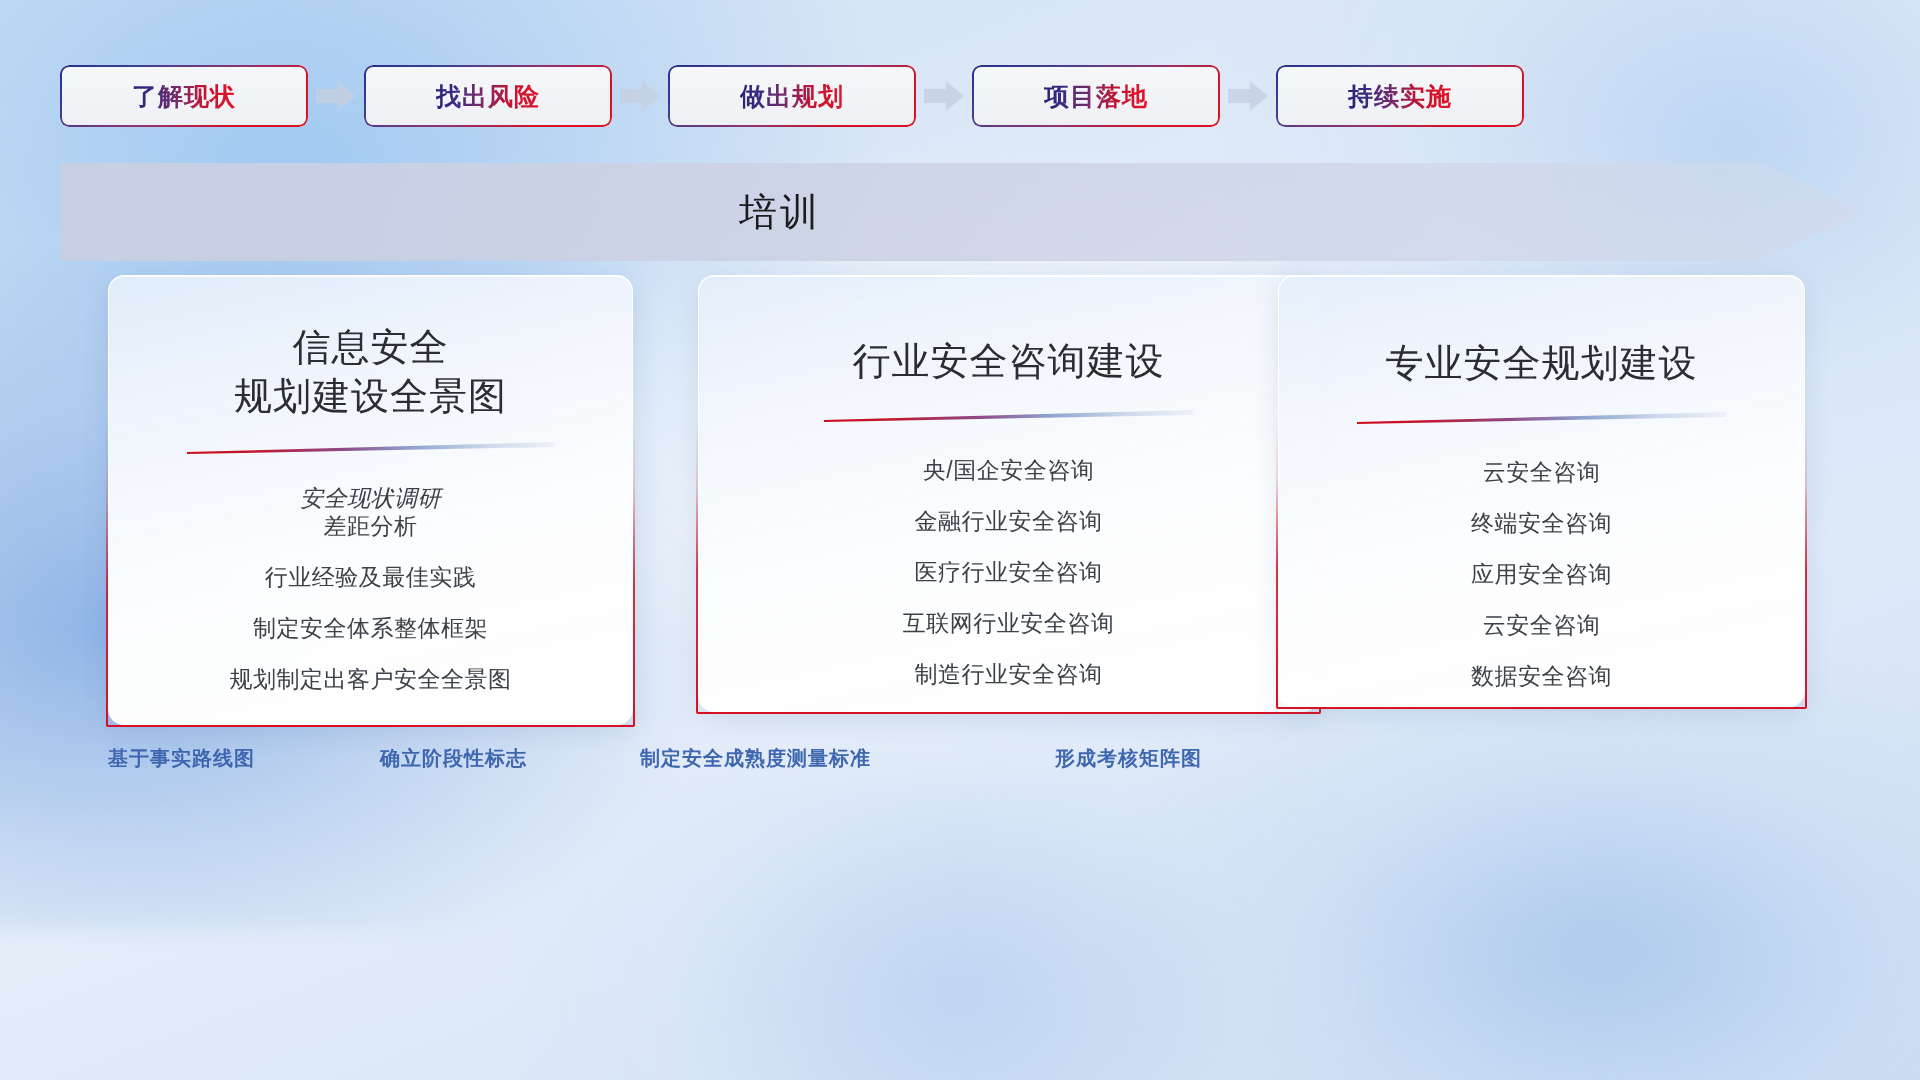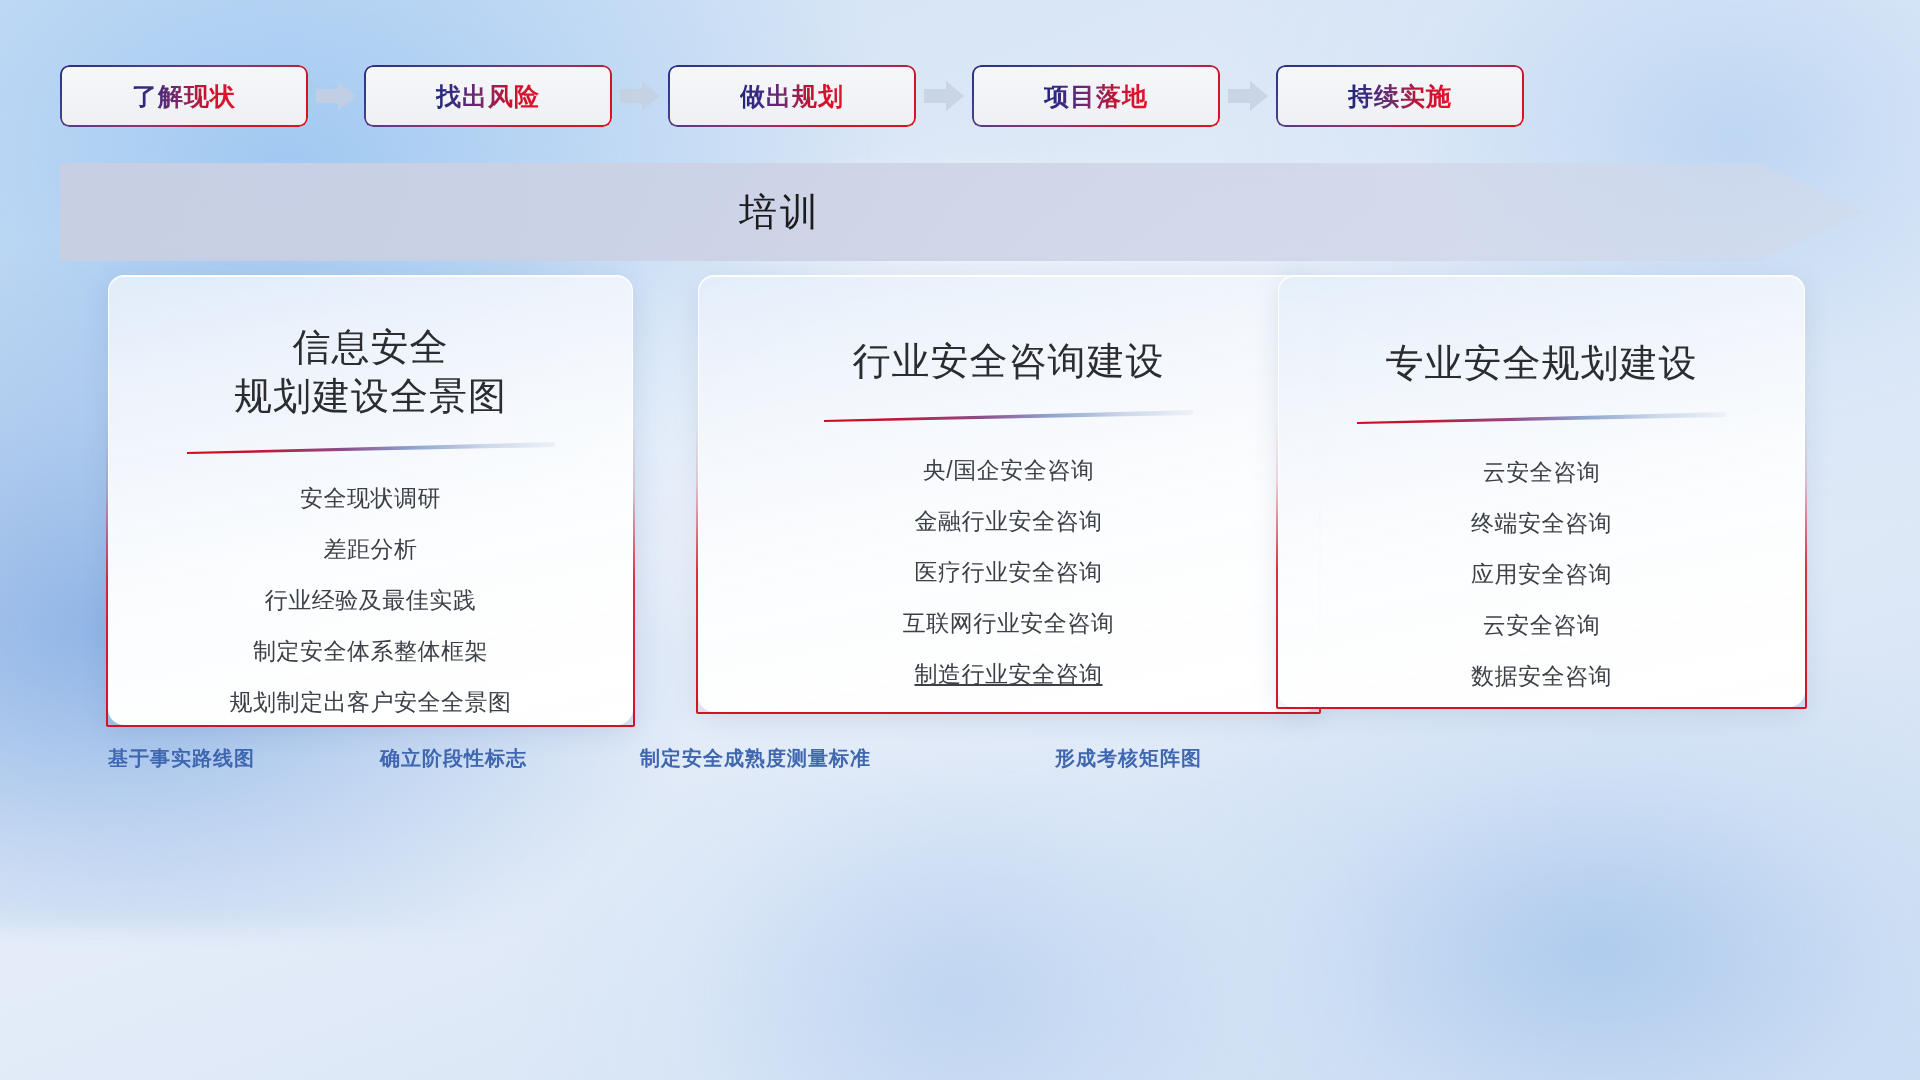--- a/index.html
+++ b/index.html
@@ -236,21 +236,21 @@
              <stop offset="42%" stop-color="#8e4a86"></stop>
              <stop offset="62%" stop-color="#8fa6d0"></stop>
              <stop offset="82%" stop-color="#cfd9ea"></stop>
              <stop offset="100%" stop-color="#eef2f8"></stop>
            </linearGradient>
          </defs>
          <path d="M0,10 L368,0 L368,5 L0,12 Z" fill="url(#div0)"></path>
        </svg>
           </div>
           <div style="margin-top: 30px;">
-            <div class="card-item" style="margin-bottom: 23px; line-height: 28px;">安全现状调研</div>
+            <div class="card-item" style="line-height: 28px; font-style: italic;">安全现状调研</div>
             <div class="card-item" style="margin-bottom: 23px; line-height: 28px;">差距分析</div>
             <div class="card-item" style="margin-bottom: 23px; line-height: 28px;">行业经验及最佳实践</div>
             <div class="card-item" style="margin-bottom: 23px; line-height: 28px;">制定安全体系整体框架</div>
             <div class="card-item" style="margin-bottom: 0px; line-height: 28px;">规划制定出客户安全全景图</div>
           </div>
         </div>
       </div>
       <div class="card" style="left: 698px; width: 621px; height: 437px;">
         <div class="card-surface"></div>
         <div class="card-accent-l" style="top: 144px; height: 293px;"></div>
@@ -273,21 +273,21 @@
            </linearGradient>
          </defs>
          <path d="M0,10 L369,0 L369,5 L0,12 Z" fill="url(#div1)"></path>
        </svg>
           </div>
           <div style="margin-top: 34px;">
             <div class="card-item" style="margin-bottom: 23px; line-height: 28px;">央/国企安全咨询</div>
             <div class="card-item" style="margin-bottom: 23px; line-height: 28px;">金融行业安全咨询</div>
             <div class="card-item" style="margin-bottom: 23px; line-height: 28px;">医疗行业安全咨询</div>
             <div class="card-item" style="margin-bottom: 23px; line-height: 28px;">互联网行业安全咨询</div>
-            <div class="card-item" style="margin-bottom: 8px; line-height: 28px; text-decoration: underline;">制造行业安全咨询</div>
+            <div class="card-item" style="margin-bottom: 8px; line-height: 28px;">制造行业安全咨询</div>
           </div>
         </div>
       </div>
       <div class="card" style="left: 1278px; width: 527px; height: 432px;">
         <div class="card-surface"></div>
         <div class="card-accent-l" style="top: 143px; height: 289px;"></div>
         <div class="card-accent-r" style="top: 143px; height: 289px;"></div>
         <div class="card-accent-b" style="bottom: -2px;"></div>
         <div class="card-inner">
           <div class="card-title" style="margin-top: 64px; font-size: 38px;">

